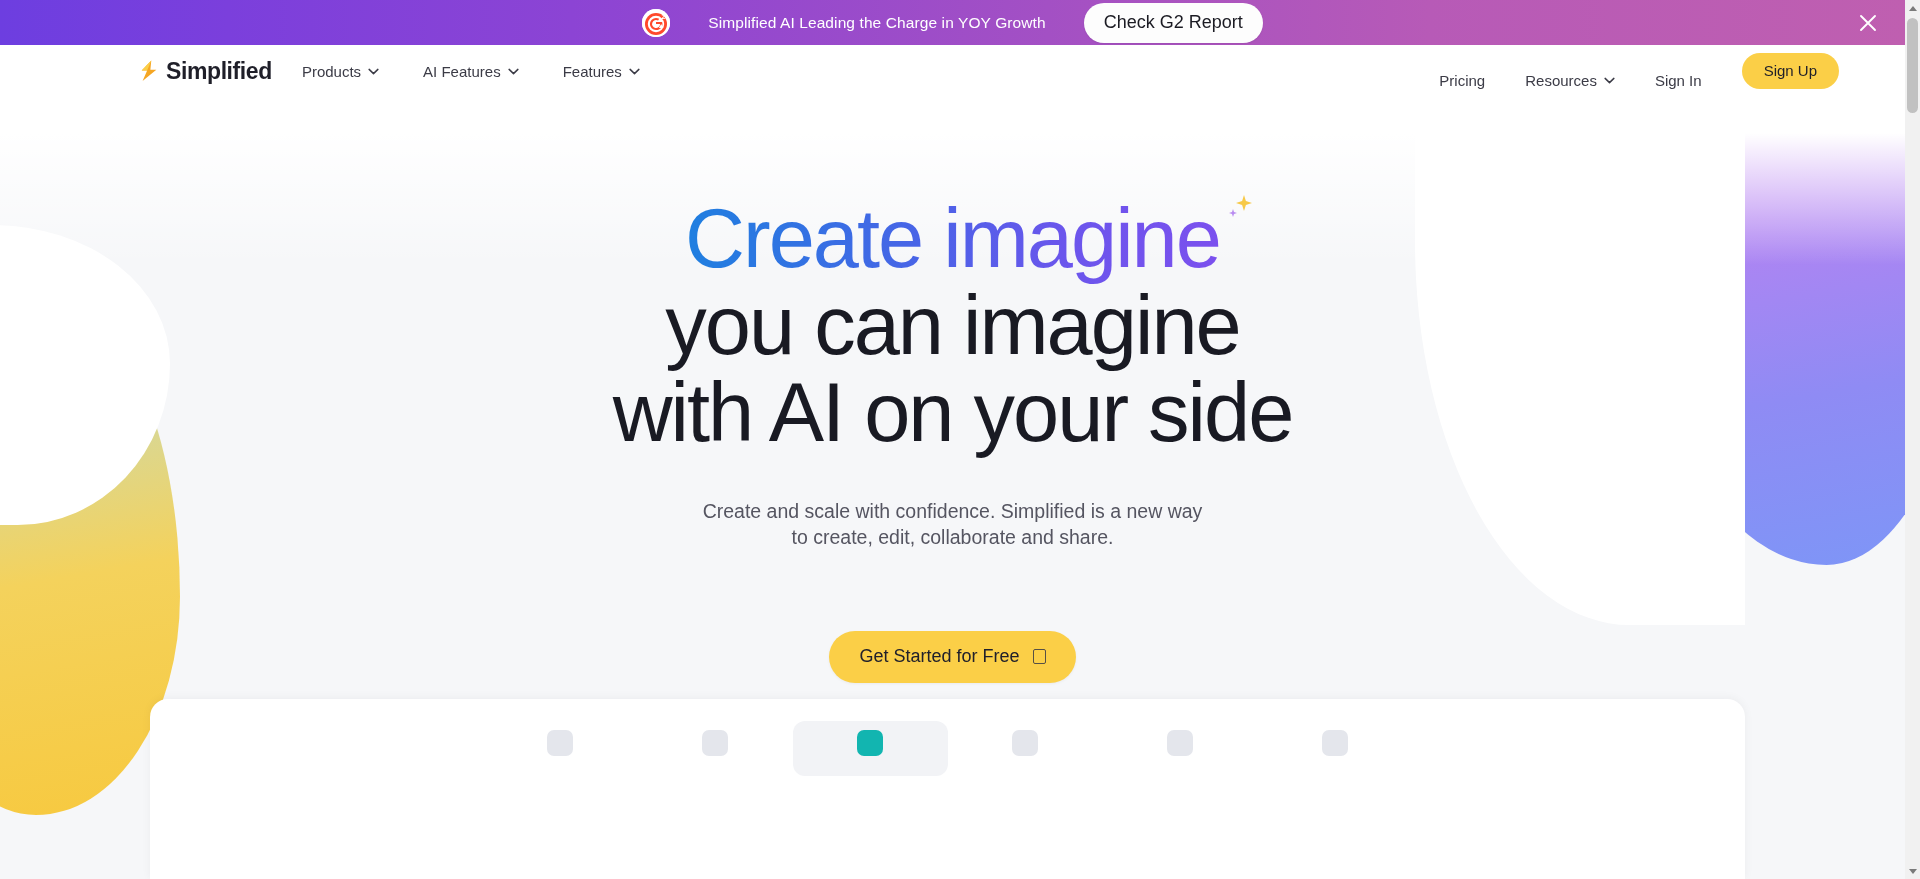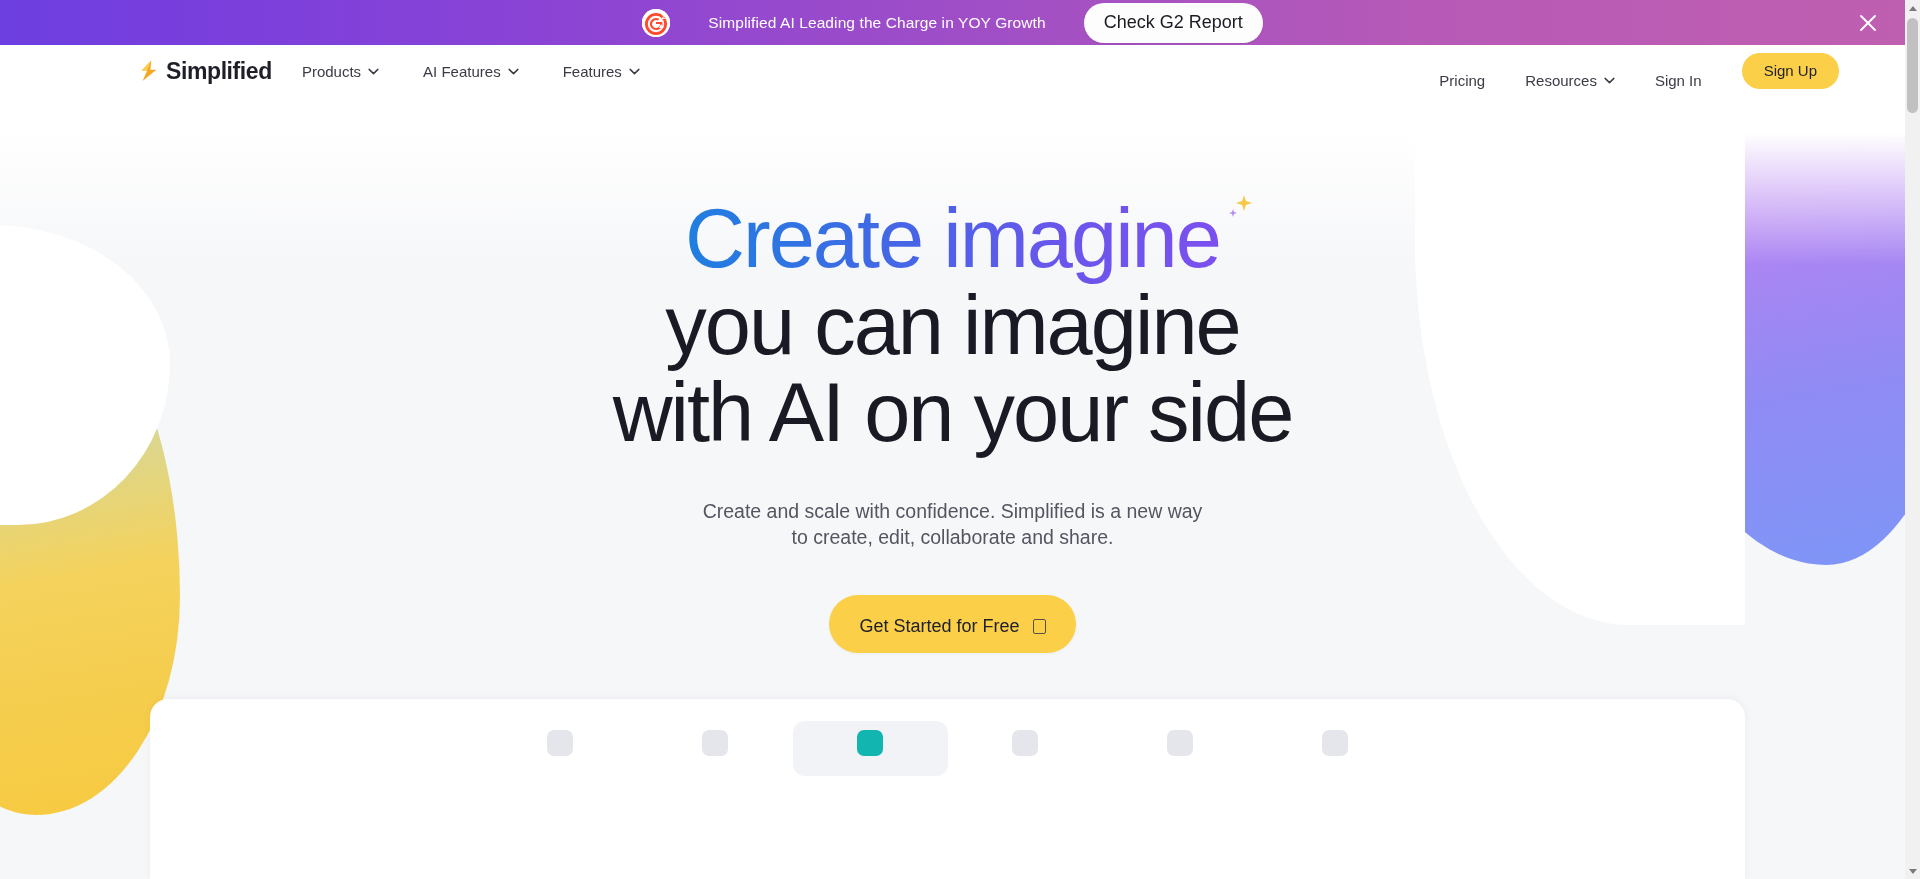--- a/index.html
+++ b/index.html
@@ -164,24 +164,25 @@
     margin-top:44px;
     font-size:19.5px;
     line-height:1.35;
     color:#555561;
   }
   #cta-wrap { margin-top:44px; }
   #cta {
     background:#fbcf47; color:#20202b;
     border:none; border-radius:999px;
     font-size:18px; font-family:inherit;
-    padding:21px 30px 16px;
+    padding:15px 30px 16px;
     cursor:pointer;
     display:inline-flex; align-items:center; gap:13px;
     box-shadow:0 1px 3px rgba(0,0,0,.05);
+    margin-top:36px;
   }
   #cta-icon { width:13px; height:15px; display:block; opacity:.85; }
 
   
   #bottom-panel {
     position:absolute; z-index:15;
     left:150px; right:160px; bottom:0;
     height:180px;
     background:#ffffff;
     border-radius:18px 18px 0 0;

